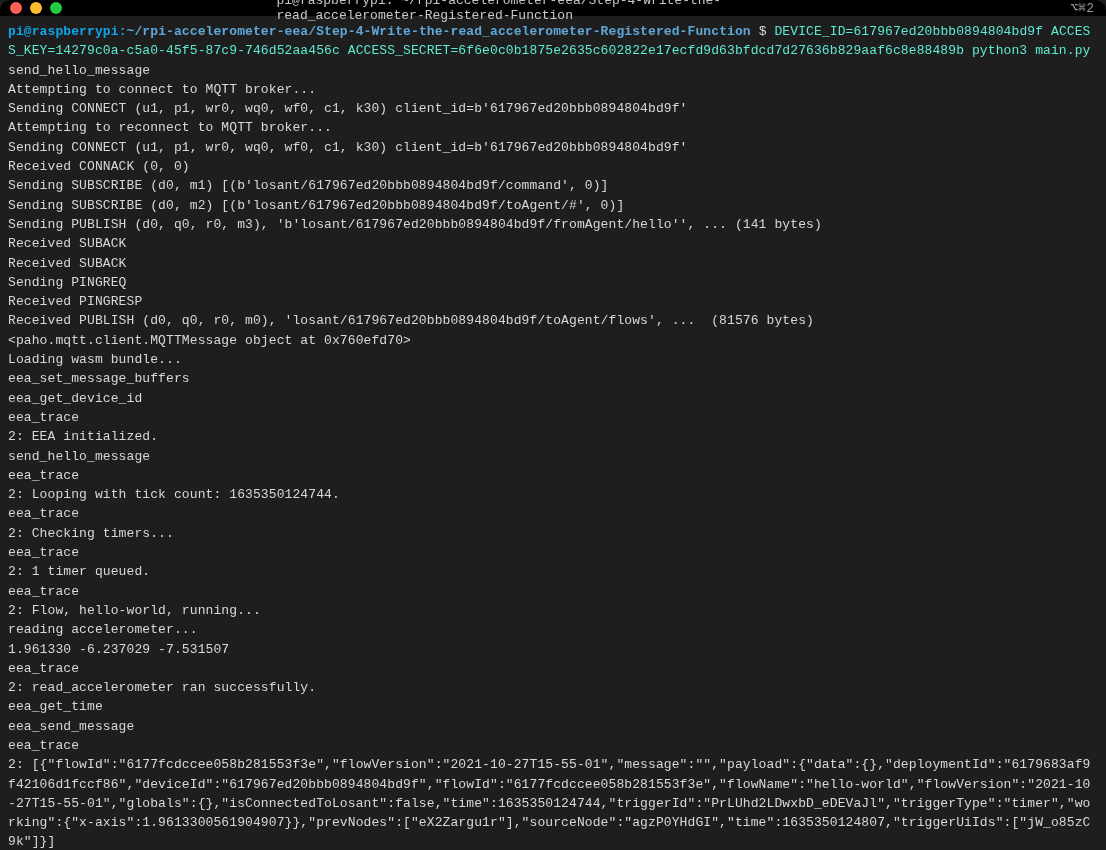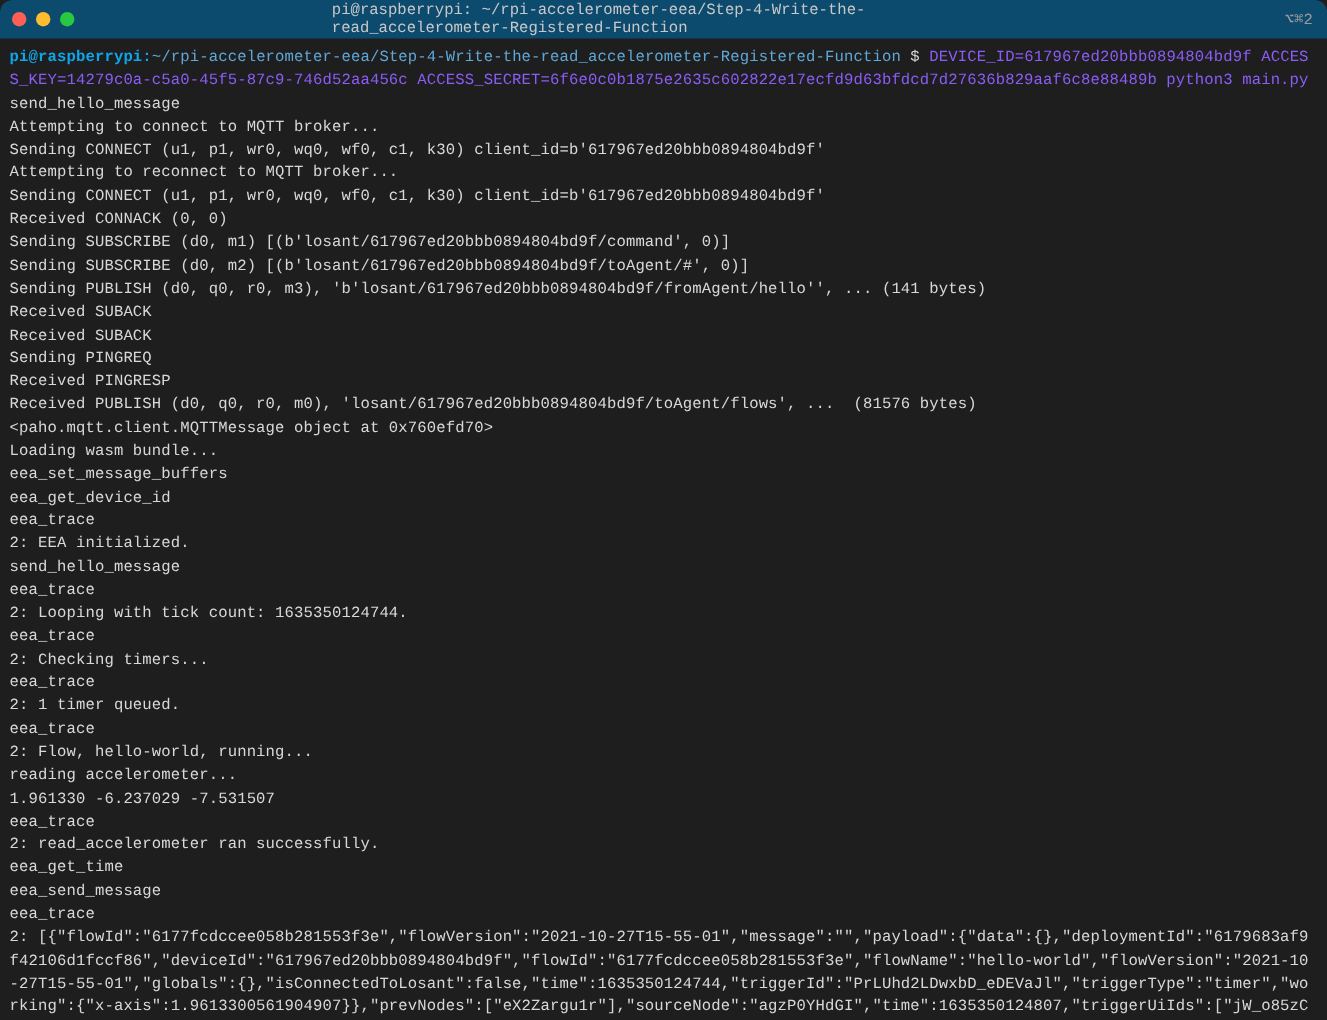--- a/index.html
+++ b/index.html
@@ -10,25 +10,25 @@
     body {
       background: #1e1e1e;
       font-family: 'Menlo', 'Monaco', 'Courier New', monospace;
       font-size: 13px;
       width: 1106px;
       height: 850px;
       overflow: hidden;
       border-radius: 10px;
     }
     .titlebar {
-      background: #0c4a6e;
+      background: #000000;
       height: 16px;
       display: flex;
       align-items: center;
-      padding: 16px 10px;
+      padding: 0 10px;
       position: relative;
       border-top-left-radius: 10px;
       border-top-right-radius: 10px;
     }
     .traffic-lights {
       display: flex;
       gap: 8px;
       align-items: center;
     }
     .traffic-light {
@@ -55,23 +55,23 @@
     }
     .terminal-body {
       padding: 6px 8px;
       color: #d8d8d8;
       line-height: 19.3px;
       letter-spacing: 0.1px;
       white-space: pre-wrap;
       word-break: break-all;
     }
     .prompt-user { color: #0ea5e9; font-weight: bold; }
-    .prompt-path { color: #5fa7d7; font-weight: normal; }
+    .prompt-path { color: #5fa7d7; font-weight: bold; }
     .prompt-dollar { color: #d8d8d8; }
-    .output { color: #8b5cf6; font-family: Liberation Mono, monospace; }
+    .output { color: #5eead4; font-family: Liberation Mono, monospace; }
   </style>
 </head>
 <body>
 
 <div class="titlebar">
   <div class="traffic-lights">
     <div class="traffic-light tl-red"></div>
     <div class="traffic-light tl-yellow"></div>
     <div class="traffic-light tl-green"></div>
   </div>

